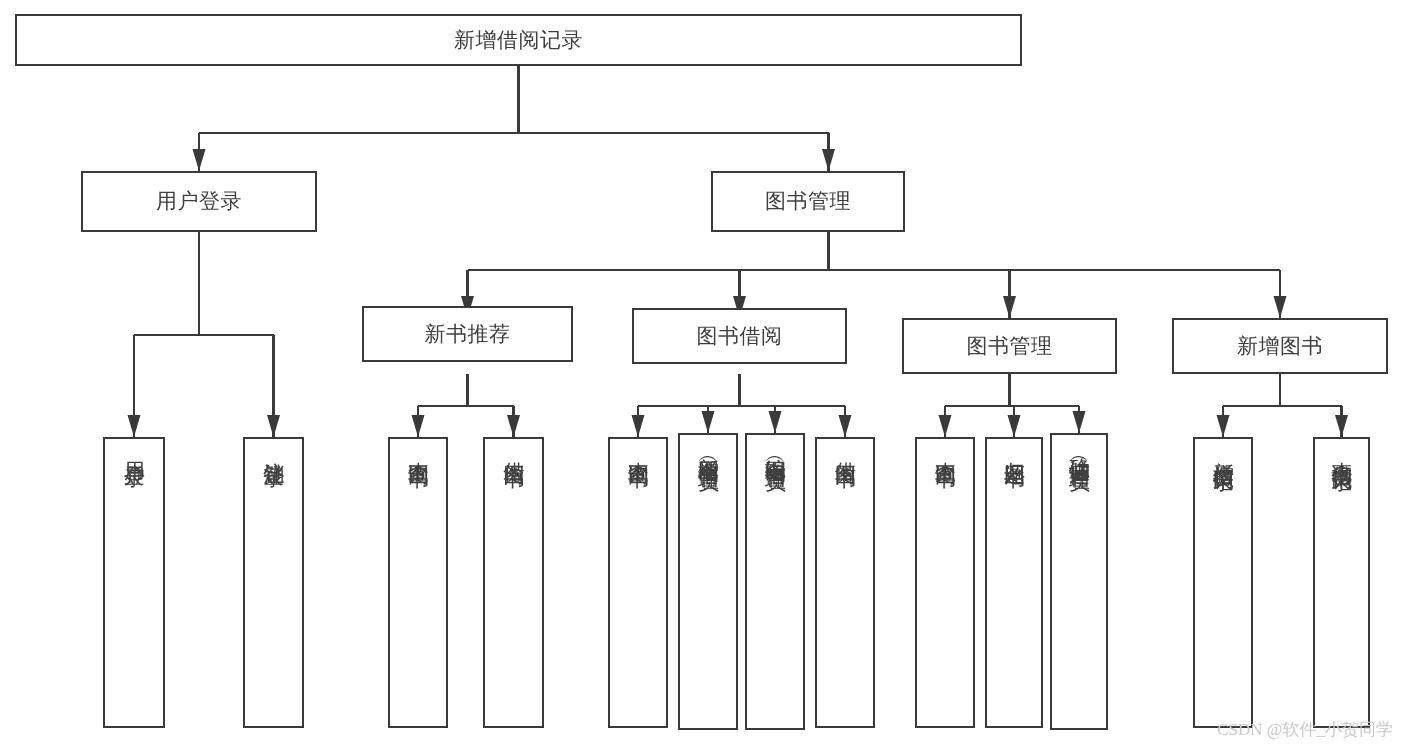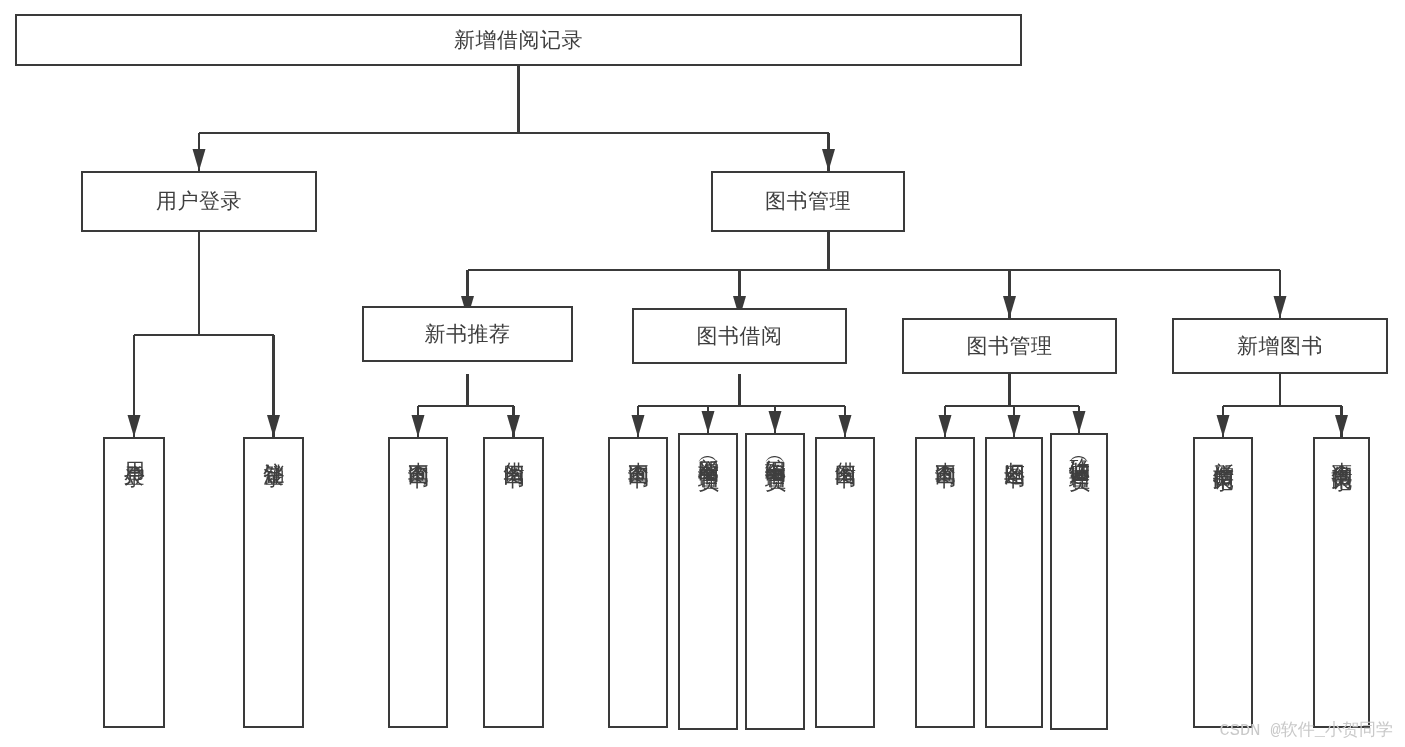--- a/index.html
+++ b/index.html
@@ -35,21 +35,21 @@
     white-space:nowrap;
   }
   #watermark{
     position:absolute;
     right:12px;
     bottom:6px;
     font-size:17px;
     color:#c9c9c9;
     white-space:nowrap;
     pointer-events:none;
-    font-family:Liberation Mono, monospace;
+    font-family:Liberation Serif, serif;
   }
 </style>
 </head>
 <body>
 
 <div id="stage">
   <svg id="edges" viewBox="0 0 1405 747">
       <line x1="518.5" y1="66" x2="518.5" y2="133" stroke="#3a3a3a" stroke-width="2.6" shape-rendering="crispEdges"></line>
       <line x1="199" y1="133" x2="828.5" y2="133" stroke="#3a3a3a" stroke-width="2.6" shape-rendering="crispEdges"></line>
       <line x1="199" y1="133" x2="199" y2="171" stroke="#3a3a3a" stroke-width="2.6" shape-rendering="crispEdges"></line>

